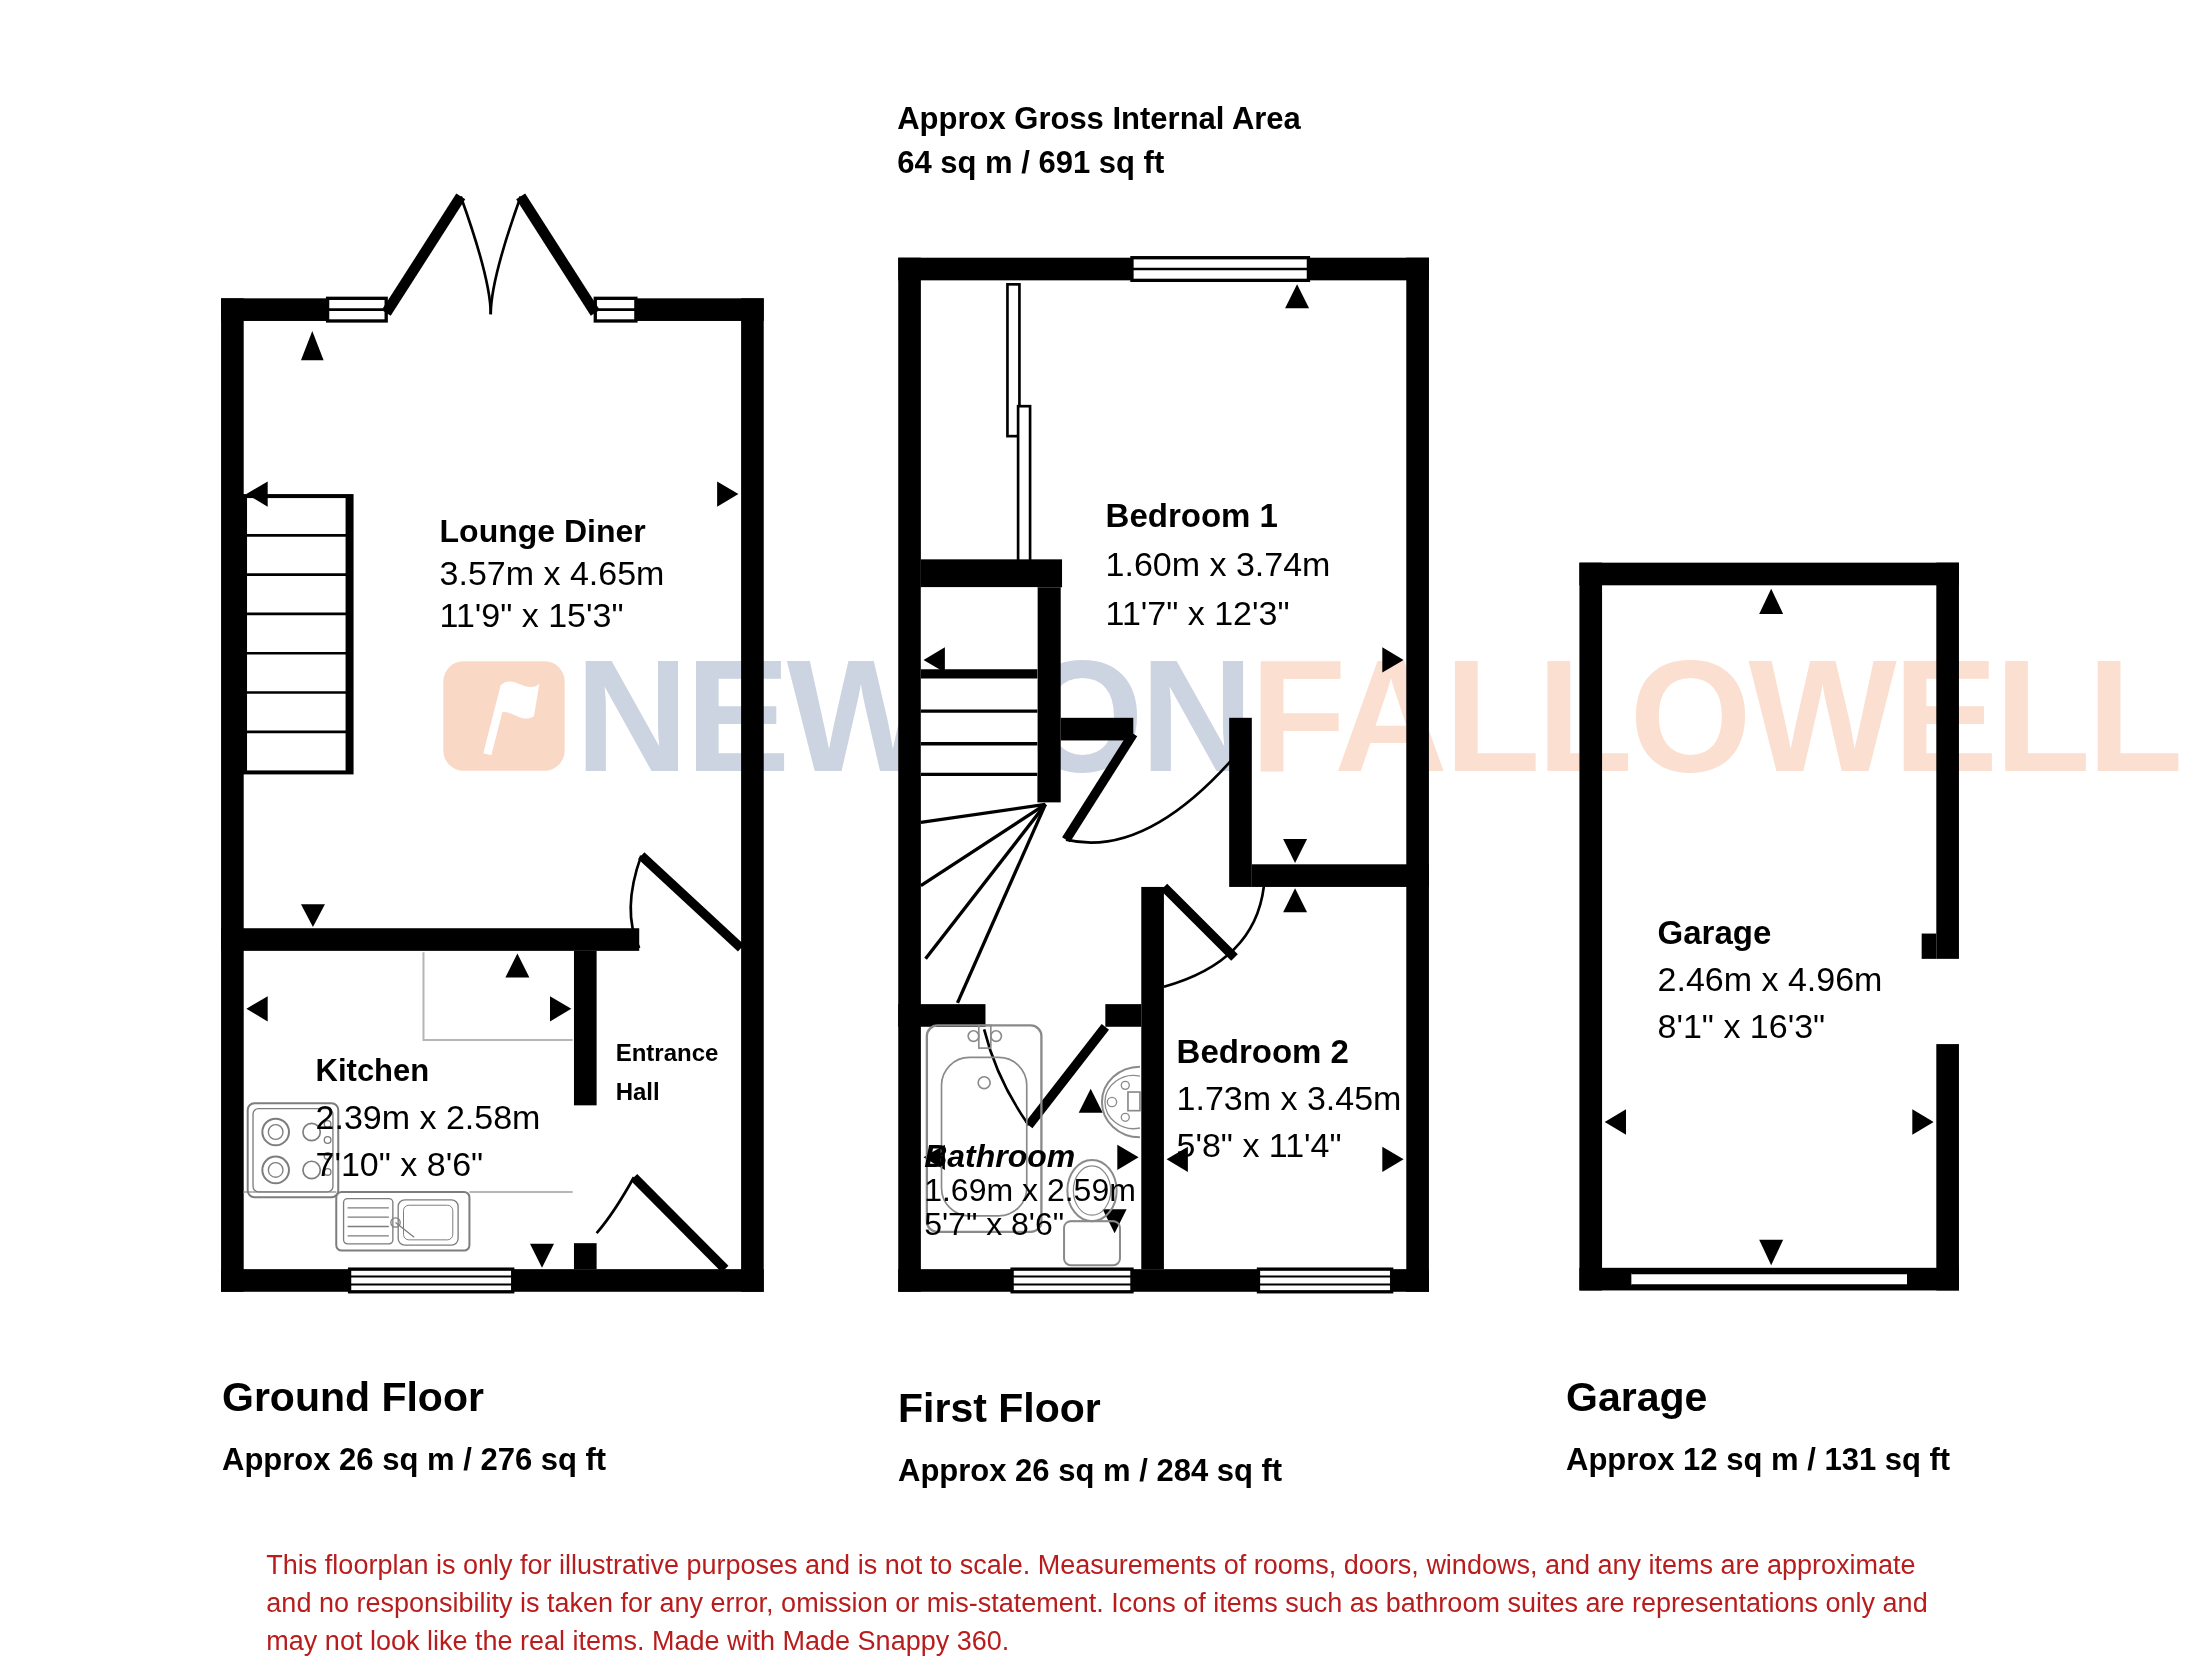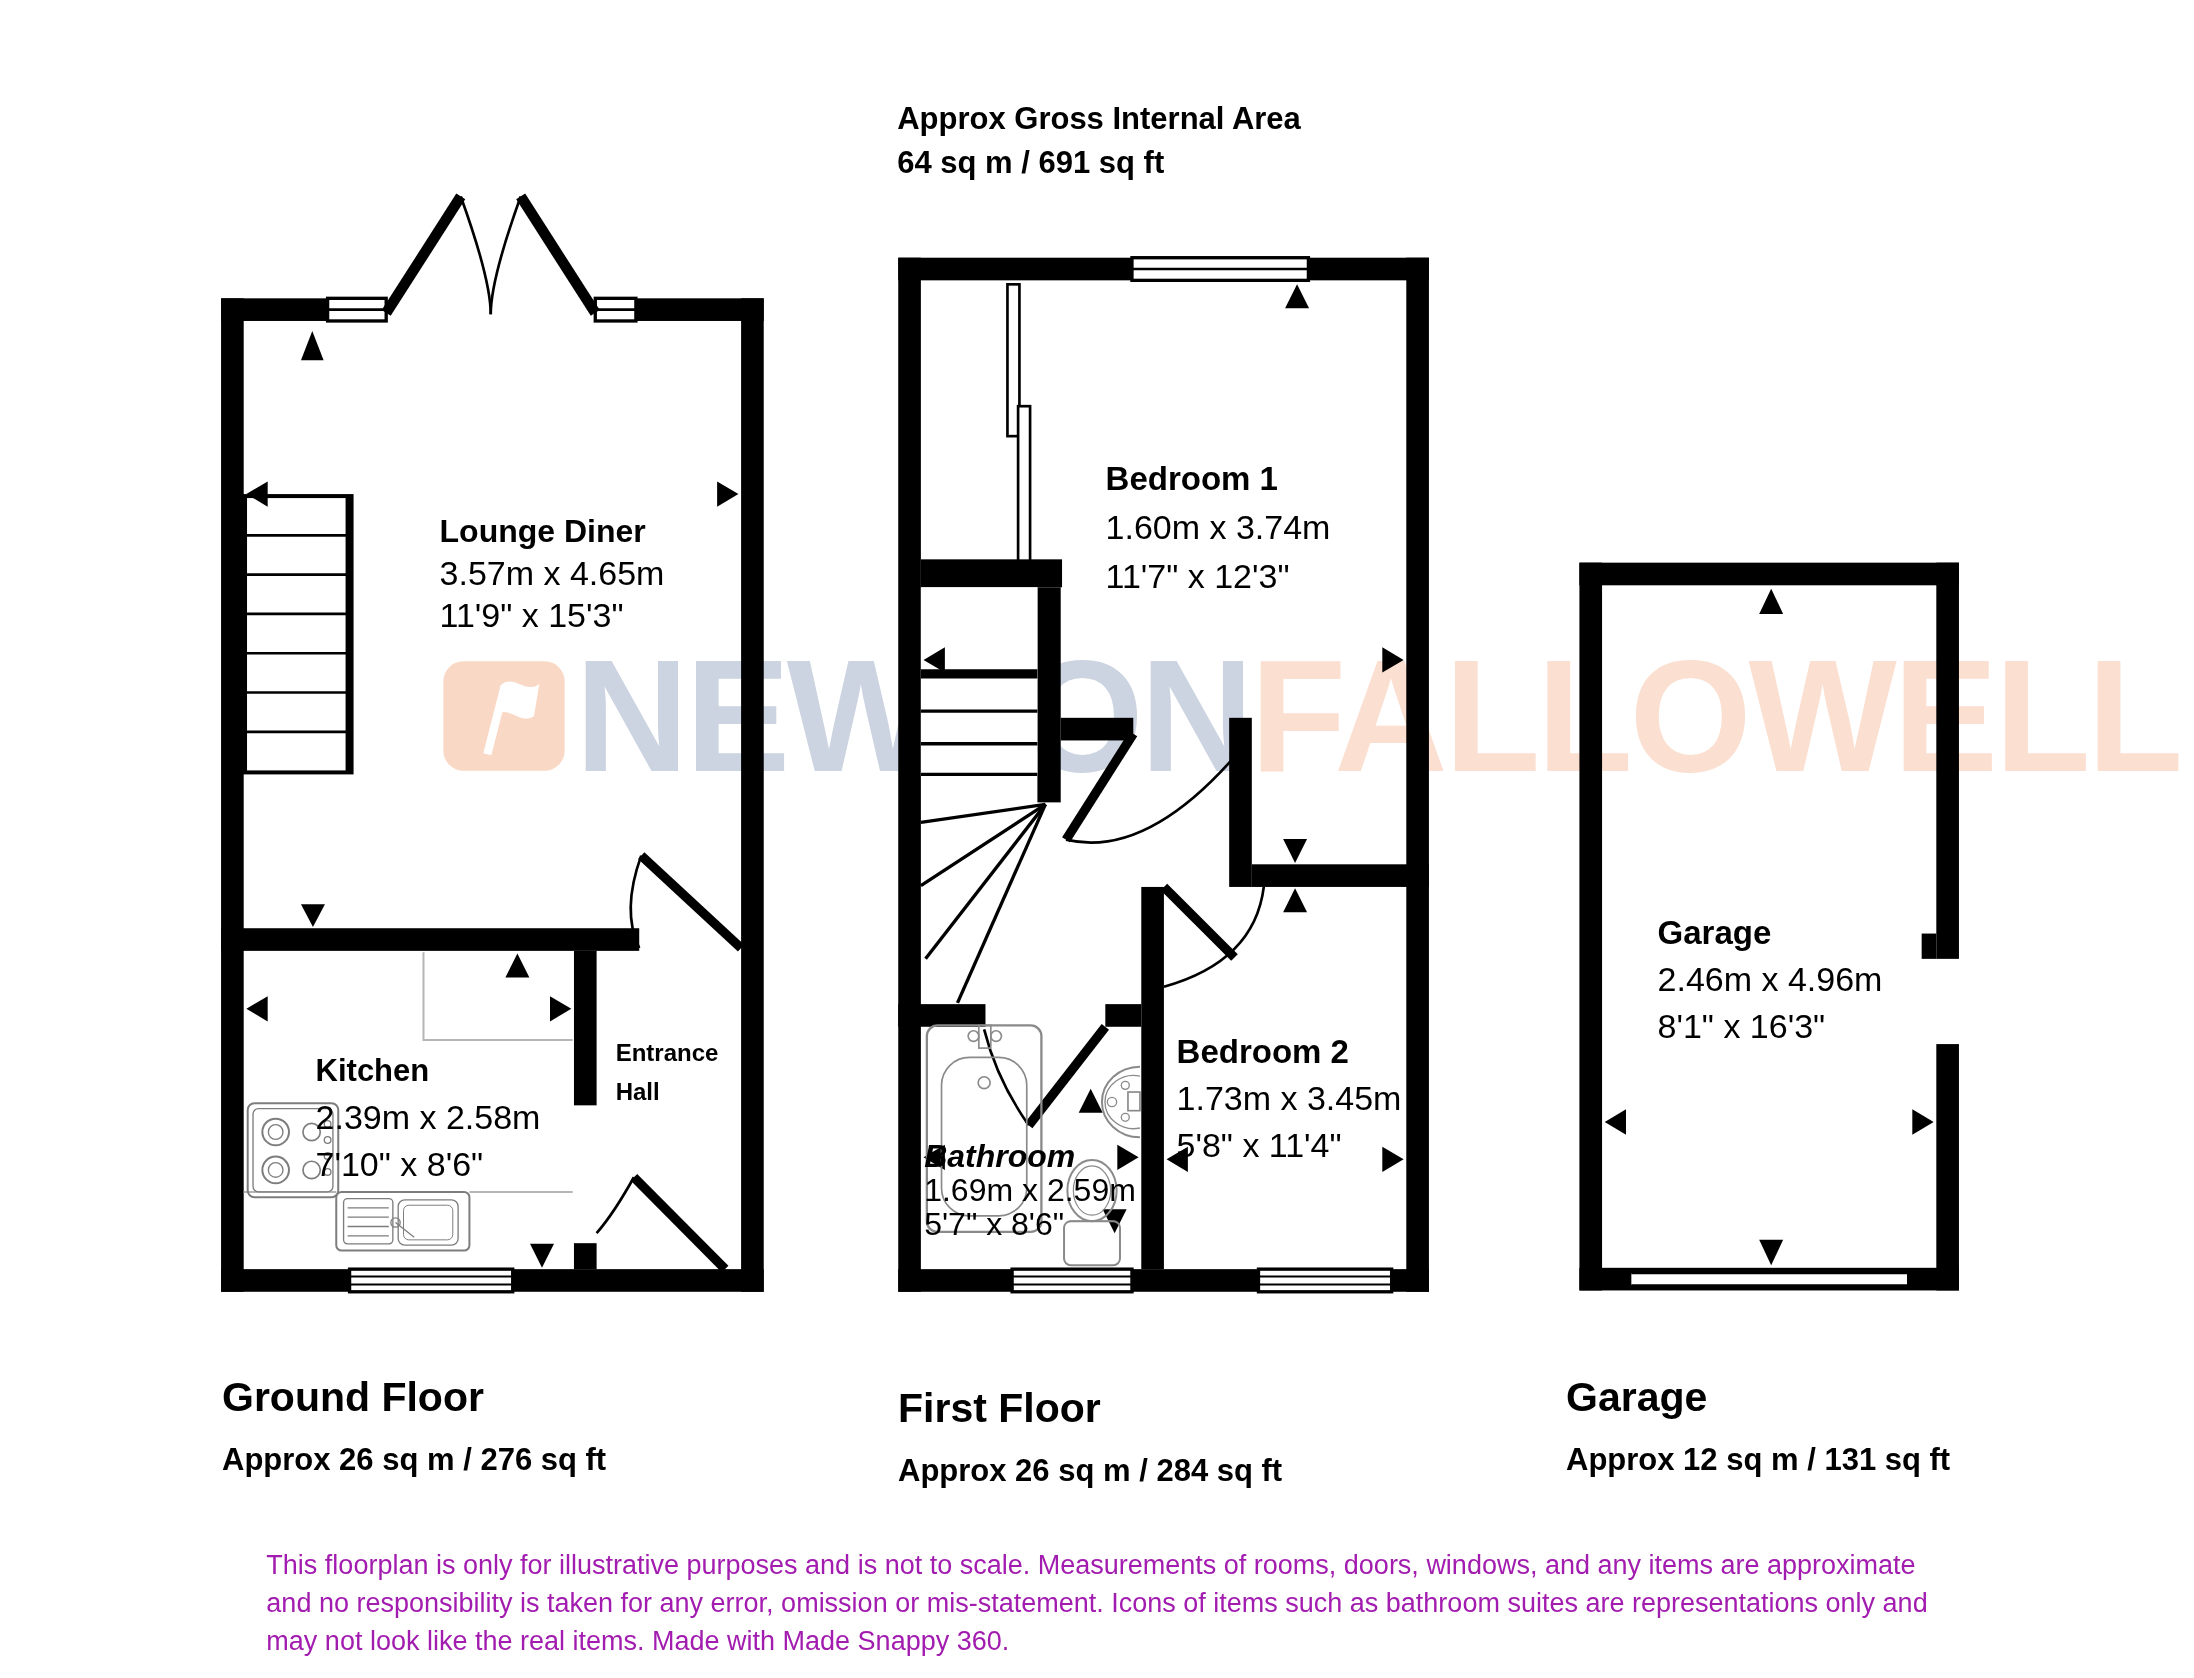--- a/index.html
+++ b/index.html
@@ -21,34 +21,34 @@
   
   .txt{position:absolute;z-index:3;white-space:nowrap;}
   .center{transform:translateX(-50%);text-align:left;}
   .room-name{font-weight:bold;}
   #title{left:1099px;top:97px;font-weight:bold;font-size:31px;line-height:44px;}
   #label-lounge{left:552px;top:510px;line-height:42px;font-size:34px;}
   #label-lounge .room-name{font-size:32px;}
   #label-kitchen{left:428px;top:1047px;line-height:47px;font-size:34px;}
   #label-kitchen .room-name{font-size:31px;}
   #label-hall{left:667px;top:1033px;line-height:39px;font-size:24px;font-weight:bold;}
-  #label-bedroom1{left:1218px;top:454px;line-height:49px;font-size:34px;}
+  #label-bedroom1{left:1218px;top:491px;line-height:49px;font-size:34px;}
   #label-bedroom1 .room-name{font-size:33px;}
   #label-bedroom2{left:1289px;top:1028px;line-height:47px;font-size:34px;}
   #label-bedroom2 .room-name{font-size:33px;}
   #label-bathroom{left:1030px;top:1139px;line-height:34px;font-size:32px;}
   #label-bathroom .room-name{font-size:32px;font-style:italic;}
   #label-garage-room{left:1770px;top:909px;line-height:47px;font-size:34px;}
   #label-garage-room .room-name{font-size:33px;}
   .floor-label .floor-name{font-size:41px;line-height:49px;font-weight:bold;}
   .floor-label .floor-area{font-size:31px;line-height:36px;font-weight:bold;margin-top:20px;}
   #floor-ground{left:222px;top:1373px;}
   #floor-first{left:898px;top:1384px;}
   #floor-garage{left:1566px;top:1373px;}
-  #disclaimer{left:1097px;top:1546px;font-size:27px;line-height:38px;color:#a21caf;}
+  #disclaimer{left:1097px;top:1546px;font-size:27px;line-height:38px;color:#b91c1c;}
 </style>
 </head>
 <body>
 
 <div id="watermark">
   <svg width="124" height="112" viewBox="0 0 186 168">
     <rect x="2" y="2" width="182" height="164" rx="30" fill="#f9d9c6"></rect>
     <path d="M62 140 L88 38 L100 41 L74 143 Z" fill="#ffffff"></path>
     <path d="M88 38 C108 20 124 52 146 36 L138 84 C118 98 102 68 80 82 Z" fill="#ffffff"></path>
   </svg>

